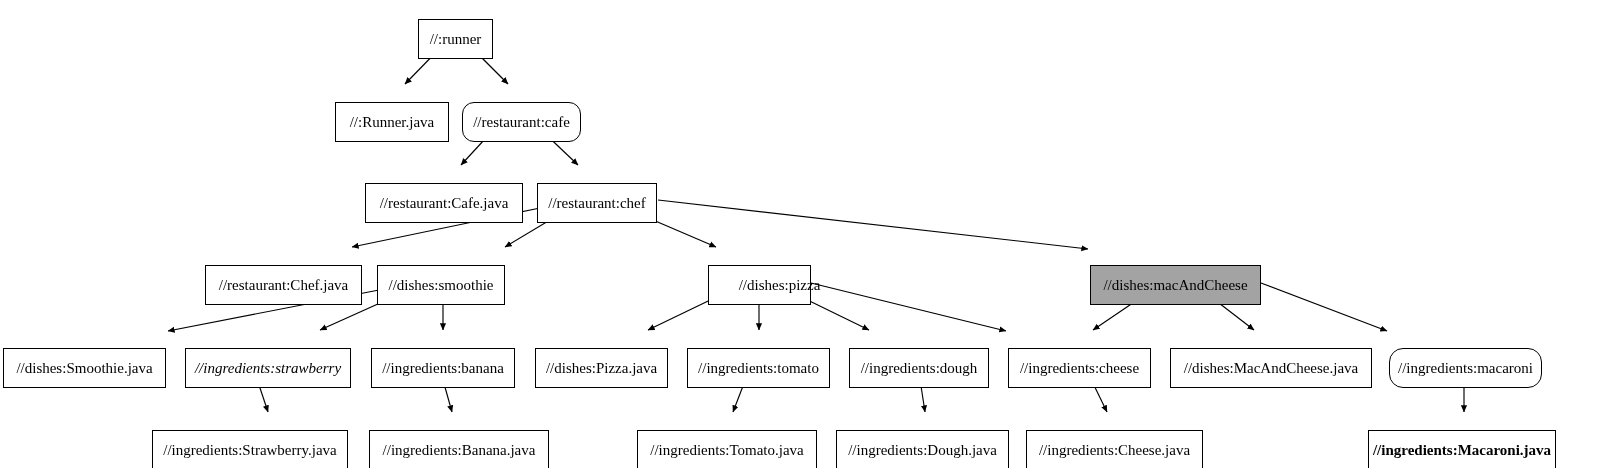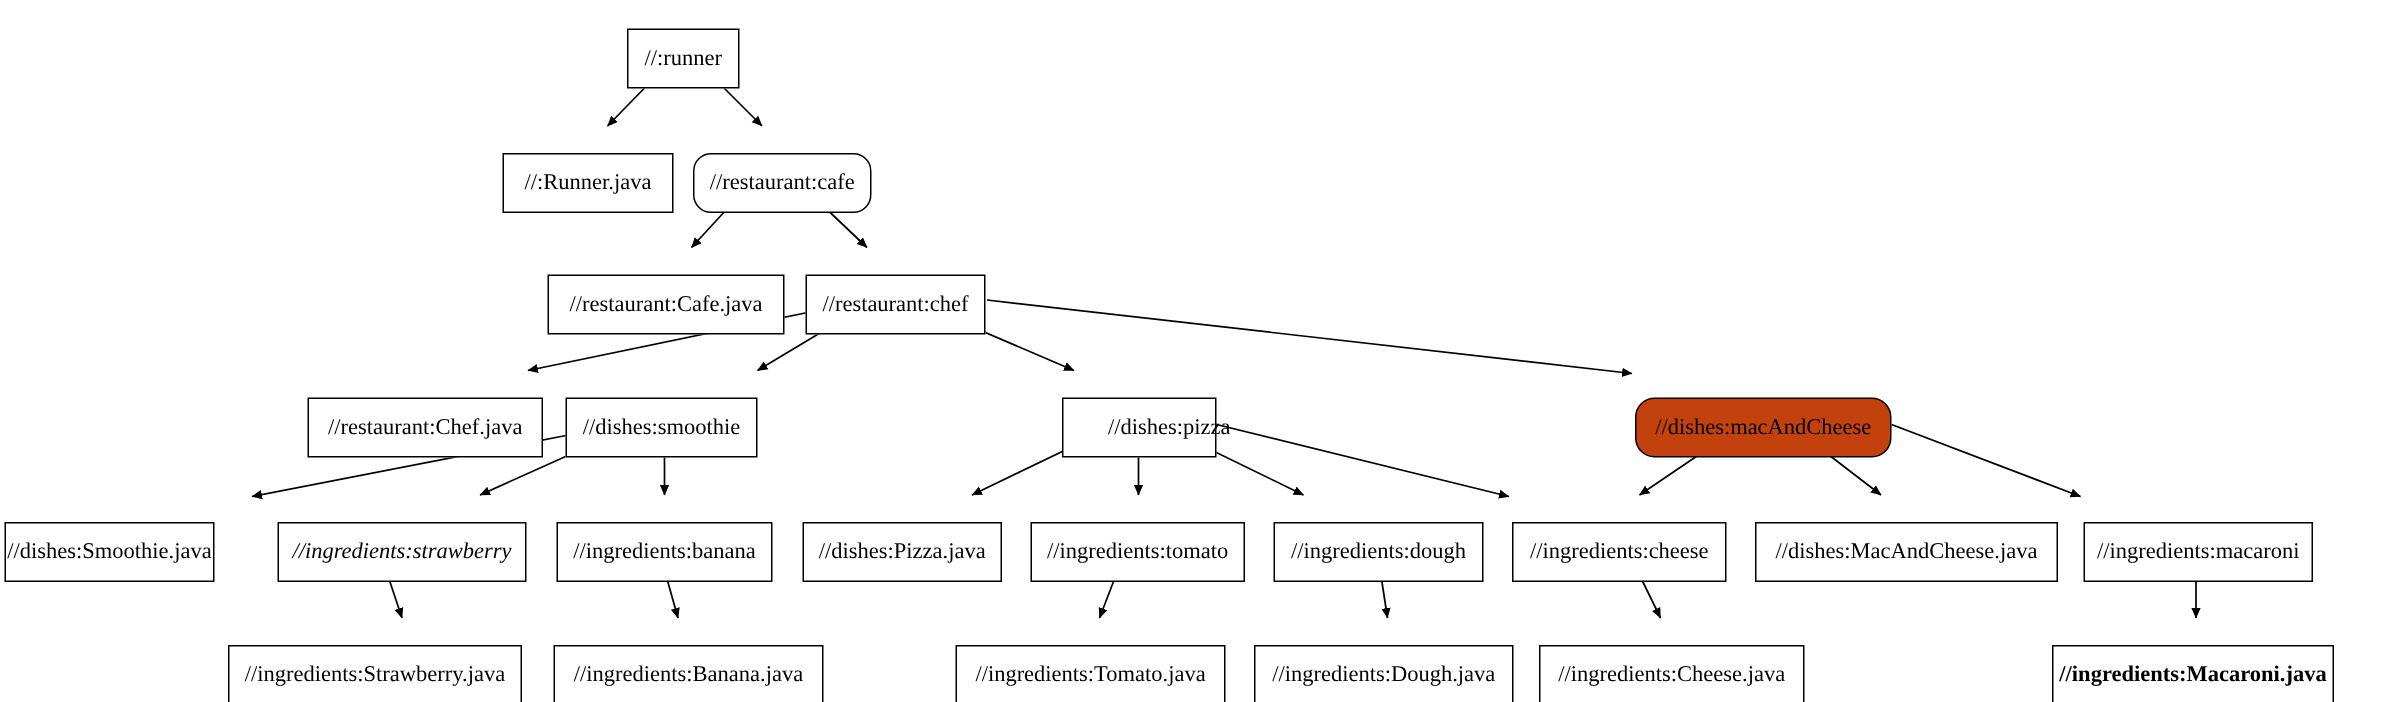--- a/index.html
+++ b/index.html
@@ -84,30 +84,30 @@
     </svg>
   <div id="node-layer">
       <div class="node" style="left: 418px; top: 3px; width: 75px; height: 40px; border-color: rgb(0, 0, 0); background: rgb(255, 255, 255); color: rgb(0, 0, 0);">//:runner</div>
       <div class="node" style="left: 335px; top: 86px; width: 114px; height: 40px; border-color: rgb(0, 0, 0); background: rgb(255, 255, 255); color: rgb(0, 0, 0);">//:Runner.java</div>
       <div class="node" style="left: 462px; top: 86px; width: 119px; height: 40px; border-color: rgb(0, 0, 0); background: rgb(255, 255, 255); color: rgb(0, 0, 0); border-radius: 12px;">//restaurant:cafe</div>
       <div class="node" style="left: 365px; top: 167px; width: 158px; height: 40px; border-color: rgb(0, 0, 0); background: rgb(255, 255, 255); color: rgb(0, 0, 0);">//restaurant:Cafe.java</div>
       <div class="node" style="left: 537px; top: 167px; width: 120px; height: 40px; border-color: rgb(0, 0, 0); background: rgb(255, 255, 255); color: rgb(0, 0, 0);">//restaurant:chef</div>
       <div class="node" style="left: 205px; top: 249px; width: 157px; height: 40px; border-color: rgb(0, 0, 0); background: rgb(255, 255, 255); color: rgb(0, 0, 0);">//restaurant:Chef.java</div>
       <div class="node" style="left: 377px; top: 249px; width: 128px; height: 40px; border-color: rgb(0, 0, 0); background: rgb(255, 255, 255); color: rgb(0, 0, 0);">//dishes:smoothie</div>
       <div class="node" style="left: 708px; top: 249px; width: 103px; height: 40px; border-color: rgb(0, 0, 0); background: rgb(255, 255, 255); color: rgb(0, 0, 0); padding-left: 40px;">//dishes:pizza</div>
-      <div class="node" style="left: 1090px; top: 249px; width: 171px; height: 40px; border-color: rgb(0, 0, 0); background: #c2410c; color: rgb(0, 0, 0); border-radius: 13px;">//dishes:macAndCheese</div>
-      <div class="node" style="left: 3px; top: 332px; width: 140px; height: 40px; border-color: rgb(0, 0, 0); background: rgb(255, 255, 255); color: rgb(0, 0, 0);">//dishes:Smoothie.java</div>
+      <div class="node" style="left: 1090px; top: 249px; width: 171px; height: 40px; border-color: rgb(0, 0, 0); background: #a3a3a3; color: rgb(0, 0, 0);">//dishes:macAndCheese</div>
+      <div class="node" style="left: 3px; top: 332px; width: 163px; height: 40px; border-color: rgb(0, 0, 0); background: rgb(255, 255, 255); color: rgb(0, 0, 0);">//dishes:Smoothie.java</div>
       <div class="node" style="left: 185px; top: 332px; width: 166px; height: 40px; border-color: rgb(0, 0, 0); background: rgb(255, 255, 255); color: rgb(0, 0, 0); font-style: italic;">//ingredients:strawberry</div>
       <div class="node" style="left: 371px; top: 332px; width: 144px; height: 40px; border-color: rgb(0, 0, 0); background: rgb(255, 255, 255); color: rgb(0, 0, 0);">//ingredients:banana</div>
       <div class="node" style="left: 535px; top: 332px; width: 133px; height: 40px; border-color: rgb(0, 0, 0); background: rgb(255, 255, 255); color: rgb(0, 0, 0);">//dishes:Pizza.java</div>
       <div class="node" style="left: 687px; top: 332px; width: 143px; height: 40px; border-color: rgb(0, 0, 0); background: rgb(255, 255, 255); color: rgb(0, 0, 0);">//ingredients:tomato</div>
       <div class="node" style="left: 849px; top: 332px; width: 140px; height: 40px; border-color: rgb(0, 0, 0); background: rgb(255, 255, 255); color: rgb(0, 0, 0);">//ingredients:dough</div>
       <div class="node" style="left: 1008px; top: 332px; width: 143px; height: 40px; border-color: rgb(0, 0, 0); background: rgb(255, 255, 255); color: rgb(0, 0, 0);">//ingredients:cheese</div>
       <div class="node" style="left: 1170px; top: 332px; width: 202px; height: 40px; border-color: rgb(0, 0, 0); background: rgb(255, 255, 255); color: rgb(0, 0, 0);">//dishes:MacAndCheese.java</div>
-      <div class="node" style="left: 1389px; top: 332px; width: 153px; height: 40px; border-color: rgb(0, 0, 0); background: rgb(255, 255, 255); color: rgb(0, 0, 0);">//ingredients:macaroni</div>
+      <div class="node" style="left: 1389px; top: 332px; width: 153px; height: 40px; border-color: rgb(0, 0, 0); background: rgb(255, 255, 255); color: rgb(0, 0, 0); border-radius: 14px;">//ingredients:macaroni</div>
       <div class="node" style="left: 152px; top: 414px; width: 196px; height: 40px; border-color: rgb(0, 0, 0); background: rgb(255, 255, 255); color: rgb(0, 0, 0);">//ingredients:Strawberry.java</div>
       <div class="node" style="left: 369px; top: 414px; width: 180px; height: 40px; border-color: rgb(0, 0, 0); background: rgb(255, 255, 255); color: rgb(0, 0, 0);">//ingredients:Banana.java</div>
       <div class="node" style="left: 637px; top: 414px; width: 180px; height: 40px; border-color: rgb(0, 0, 0); background: rgb(255, 255, 255); color: rgb(0, 0, 0);">//ingredients:Tomato.java</div>
       <div class="node" style="left: 836px; top: 414px; width: 173px; height: 40px; border-color: rgb(0, 0, 0); background: rgb(255, 255, 255); color: rgb(0, 0, 0);">//ingredients:Dough.java</div>
       <div class="node" style="left: 1026px; top: 414px; width: 177px; height: 40px; border-color: rgb(0, 0, 0); background: rgb(255, 255, 255); color: rgb(0, 0, 0);">//ingredients:Cheese.java</div>
       <div class="node" style="left: 1368px; top: 414px; width: 188px; height: 40px; border-color: rgb(0, 0, 0); background: rgb(255, 255, 255); color: rgb(0, 0, 0); font-weight: bold;">//ingredients:Macaroni.java</div>
     </div>
 </div>
 
 </body></html>

